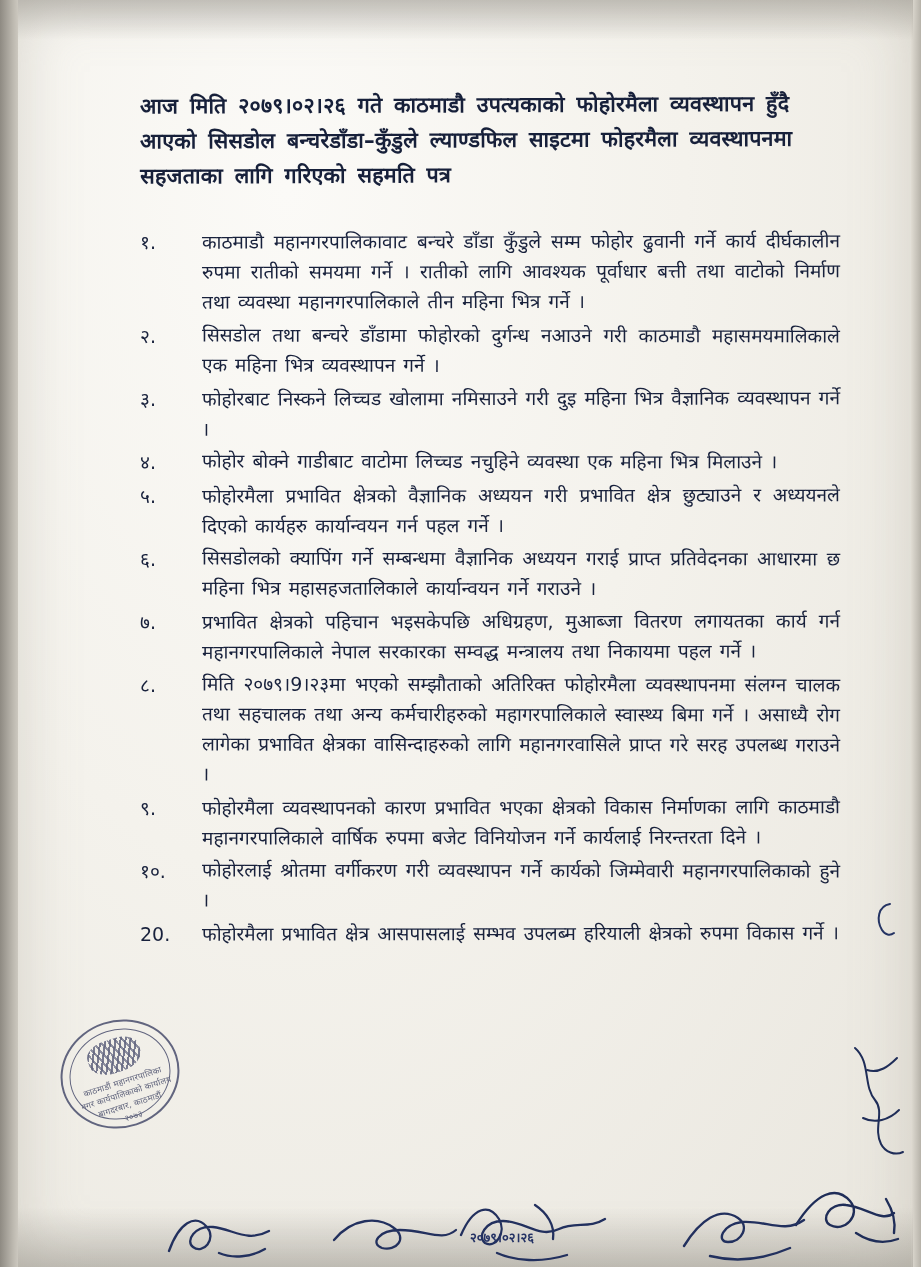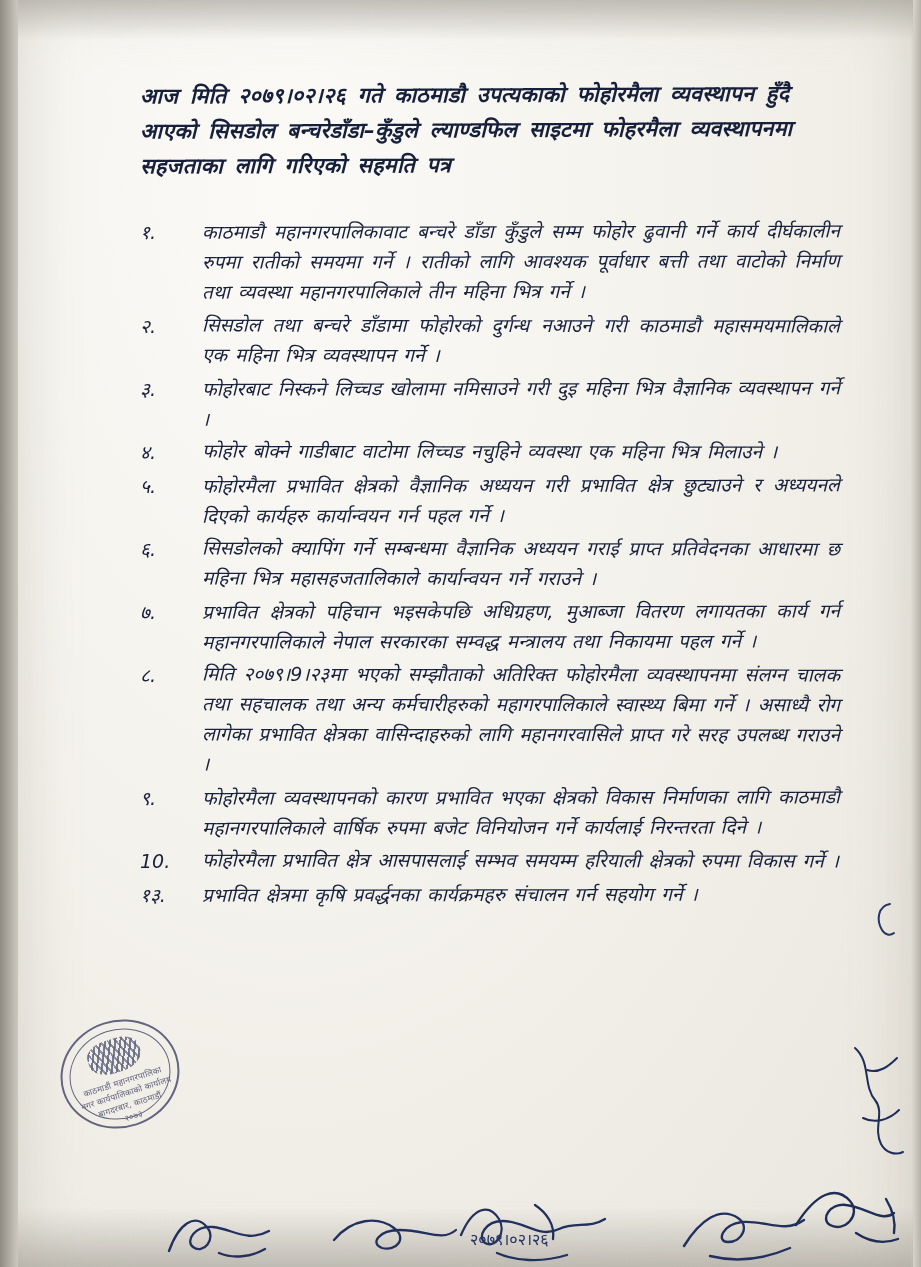--- a/index.html
+++ b/index.html
@@ -48,23 +48,22 @@
   .shadow-bottom {
     position: absolute;
     left: 18px; bottom: 0; width: 895px; height: 60px;
     background: linear-gradient(to top, rgba(110,106,98,0.30), rgba(110,106,98,0));
     pointer-events: none;
   }
 
   .content {
     position: absolute;
     left: 140px;
-    top: 78px;
+    top: 88px;
     width: 700px;
-    font-style: italic;
   }
 
   .doc-title {
     font-family: "DejaVu Sans", sans-serif;
     font-size: 21.5px;
     line-height: 1.62;
     color: #17203a;
     font-weight: 600;
     letter-spacing: 0.2px;
     text-align: left;
@@ -203,26 +202,26 @@
       </li>
       <li class="clause">
         <span class="clause-num">८.</span>
         <span class="clause-text">मिति २०७९।9।२३मा भएको सम्झौताको अतिरिक्त फोहोरमैला व्यवस्थापनमा संलग्न चालक तथा सहचालक तथा अन्य कर्मचारीहरुको महागरपालिकाले स्वास्थ्य बिमा गर्ने । असाध्यै रोग लागेका प्रभावित क्षेत्रका वासिन्दाहरुको लागि महानगरवासिले प्राप्त गरे सरह उपलब्ध गराउने ।</span>
       </li>
       <li class="clause">
         <span class="clause-num">९.</span>
         <span class="clause-text">फोहोरमैला व्यवस्थापनको कारण प्रभावित भएका क्षेत्रको विकास निर्माणका लागि काठमाडौ महानगरपालिकाले वार्षिक रुपमा बजेट विनियोजन गर्ने कार्यलाई निरन्तरता दिने ।</span>
       </li>
       <li class="clause">
-        <span class="clause-num">10.</span>
-        <span class="clause-text">फोहोरमैला प्रभावित क्षेत्र आसपासलाई सम्भव समयम्म हरियाली क्षेत्रको रुपमा विकास गर्ने ।</span>
-      </li>
-      <li class="clause">
-        <span class="clause-num">१३.</span>
-        <span class="clause-text">प्रभावित क्षेत्रमा कृषि प्रवर्द्धनका कार्यक्रमहरु संचालन गर्न सहयोग गर्ने ।</span>
+        <span class="clause-num">१०.</span>
+        <span class="clause-text">फोहोरलाई श्रोतमा वर्गीकरण गरी व्यवस्थापन गर्ने कार्यको जिम्मेवारी महानगरपालिकाको हुने ।</span>
+      </li>
+      <li class="clause">
+        <span class="clause-num">20.</span>
+        <span class="clause-text">फोहोरमैला प्रभावित क्षेत्र आसपासलाई सम्भव उपलब्म हरियाली क्षेत्रको रुपमा विकास गर्ने ।</span>
       </li>
     </ol>
   </div>
 
   <div class="seal">
     <div class="ring"></div>
     <div class="ring2"></div>
     <div class="seal-emblem"></div>
     <div class="seal-text l1">काठमाडौं महानगरपालिका</div>
     <div class="seal-text l2">नगर कार्यपालिकाको कार्यालय</div>
@@ -260,21 +259,21 @@
   </div>
 
   <div class="sig" style="left:455px; top:1195px;">
     <svg width="160" height="75" viewBox="0 0 160 75" fill="none" stroke="#22305e" stroke-width="2.3" stroke-linecap="round">
       <path d="M6 40 C18 12, 34 8, 44 24 C52 38, 40 54, 30 48 C22 42, 30 26, 48 26 C70 26, 84 44, 104 34 C120 26, 134 34, 150 24"></path>
       <path d="M42 58 C60 66, 86 68, 112 60"></path>
       <path d="M80 10 C92 18, 100 30, 98 44"></path>
     </svg>
   </div>
 
-  <div class="sig" style="left:470px; top:1228px; color:#233164; font-size:16px; font-family:'DejaVu Sans', sans-serif;">
+  <div class="sig" style="left:470px; top:1228px; color:#233164; font-size:13px; font-family:'DejaVu Sans', sans-serif;font-weight:bold;">
     <span>२०७९।०२।२६</span>
   </div>
 
   <div class="sig" style="left:165px; top:1205px;">
     <svg width="110" height="60" viewBox="0 0 110 60" fill="none" stroke="#22305e" stroke-width="2.3" stroke-linecap="round">
       <path d="M4 46 C14 18, 30 8, 42 22 C52 34, 38 50, 28 42 C20 36, 30 20, 48 22 C68 24, 82 38, 104 26"></path>
       <path d="M54 48 C68 54, 86 52, 100 44"></path>
     </svg>
   </div>
 

